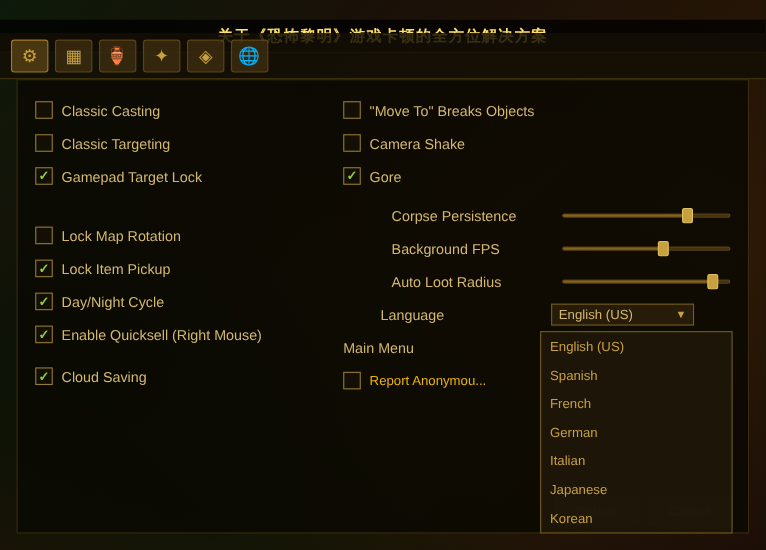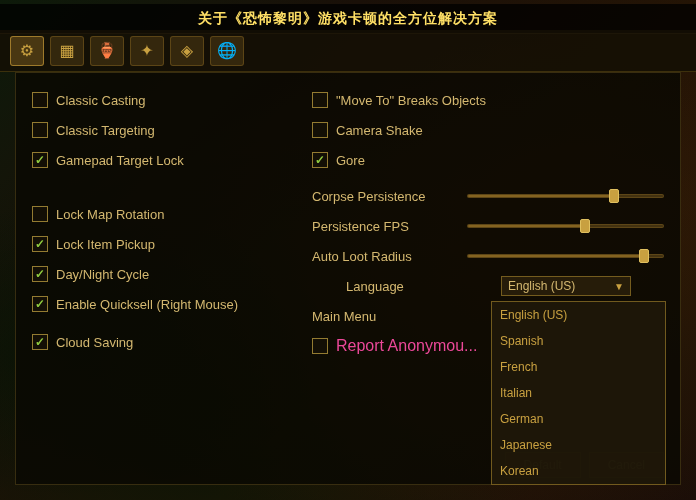--- a/index.html
+++ b/index.html
@@ -29,21 +29,21 @@
       position: absolute;
       inset: 0;
       background: 
         radial-gradient(ellipse at 85% 40%, rgba(60,30,5,0.4) 0%, transparent 40%),
         radial-gradient(ellipse at 10% 70%, rgba(5,20,5,0.6) 0%, transparent 30%);
     }
 
     
     .top-banner {
       position: absolute;
-      top: 4px;
+      top: 18px;
       left: 0;
       right: 0;
       height: 30px;
       background: rgba(0,0,0,0.75);
       display: flex;
       align-items: center;
       justify-content: center;
       z-index: 10;
       border-bottom: 1px solid rgba(255,200,100,0.3);
     }
@@ -168,20 +168,21 @@
       gap: 10px;
       padding: 3px 0;
       min-height: 26px;
     }
 
     .slider-label {
       color: #d4b870;
       font-size: 13px;
       width: 145px;
       flex-shrink: 0;
+      margin-left: 44px;
     }
 
     .slider-track {
       flex: 1;
       height: 4px;
       background: rgba(80,60,20,0.8);
       border: 1px solid rgba(120,90,30,0.5);
       position: relative;
       border-radius: 2px;
     }
@@ -286,22 +287,22 @@
     
     .report-row {
       display: flex;
       align-items: center;
       gap: 8px;
       padding: 3px 0;
       min-height: 26px;
     }
 
     .report-label {
-      color: #ec4899;
-      font-size: 16px;
+      color: #eab308;
+      font-size: 12px;
     }
 
     
     .mainmenu-row {
       display: flex;
       align-items: center;
       gap: 10px;
       padding: 3px 0;
       min-height: 26px;
     }
@@ -396,21 +397,21 @@
 
       <div class="slider-row" style="margin-top:6px;">
         <span class="slider-label">Corpse Persistence</span>
         <div class="slider-track">
           <div class="slider-fill" style="width:75%;"></div>
           <div class="slider-thumb" style="left:75%;"></div>
         </div>
       </div>
 
       <div class="slider-row">
-        <span class="slider-label">Persistence FPS</span>
+        <span class="slider-label">Background FPS</span>
         <div class="slider-track">
           <div class="slider-fill" style="width:60%;"></div>
           <div class="slider-thumb" style="left:60%;"></div>
         </div>
       </div>
 
       <div class="slider-row">
         <span class="slider-label">Auto Loot Radius</span>
         <div class="slider-track">
           <div class="slider-fill" style="width:90%;"></div>
@@ -422,22 +423,22 @@
         <span class="language-label">Language</span>
         <div class="dropdown-select">
           <span>English (US)</span>
           <span class="dropdown-arrow">▼</span>
         </div>
 
         <div class="dropdown-list">
           <div class="dropdown-item">English (US)</div>
           <div class="dropdown-item">Spanish</div>
           <div class="dropdown-item">French</div>
+          <div class="dropdown-item">German</div>
           <div class="dropdown-item">Italian</div>
-          <div class="dropdown-item">German</div>
           <div class="dropdown-item">Japanese</div>
           <div class="dropdown-item">Korean</div>
 
         </div>
       </div>
 
       <div class="mainmenu-row">
         <span class="mainmenu-label">Main Menu</span>
       </div>
 

